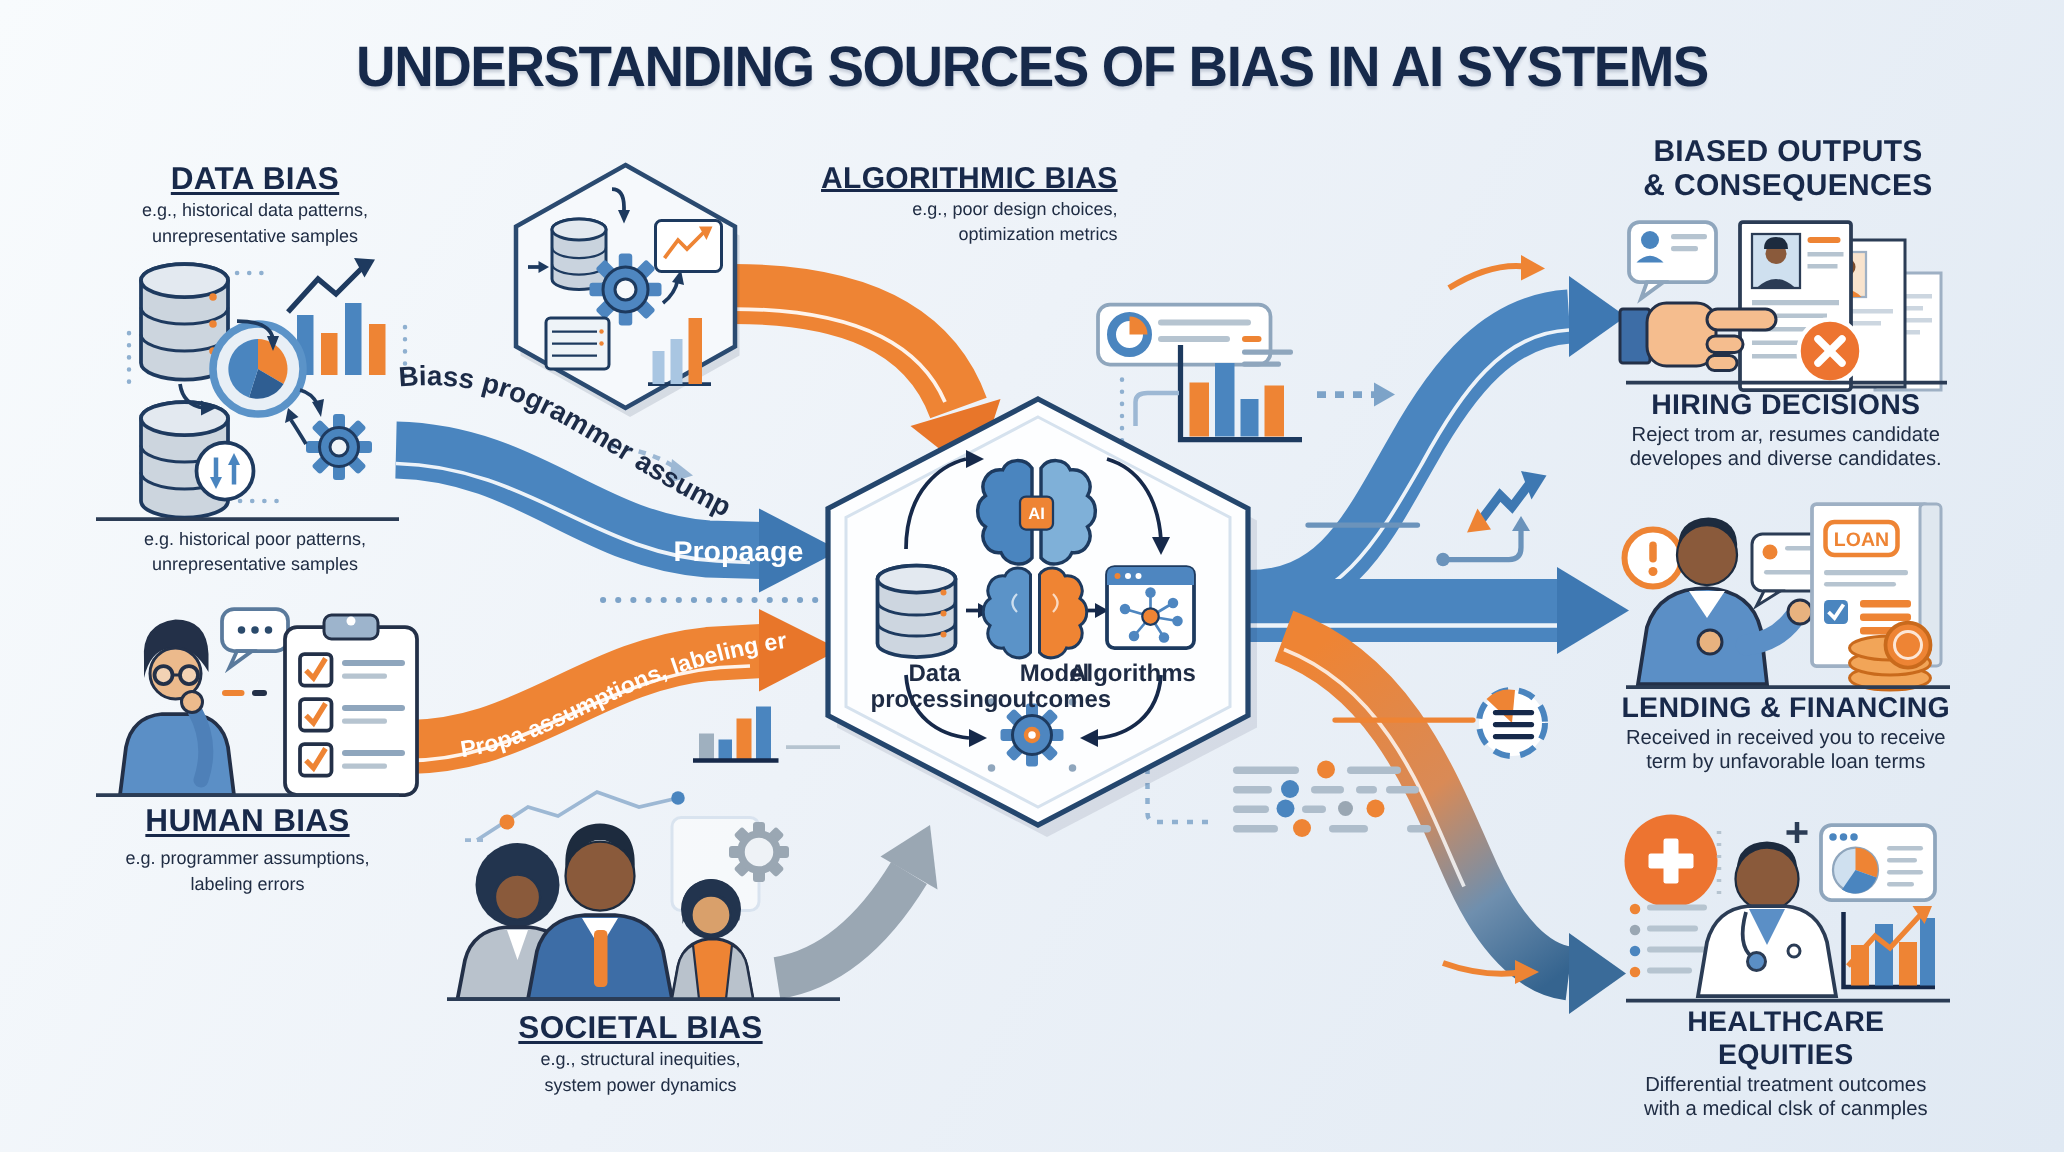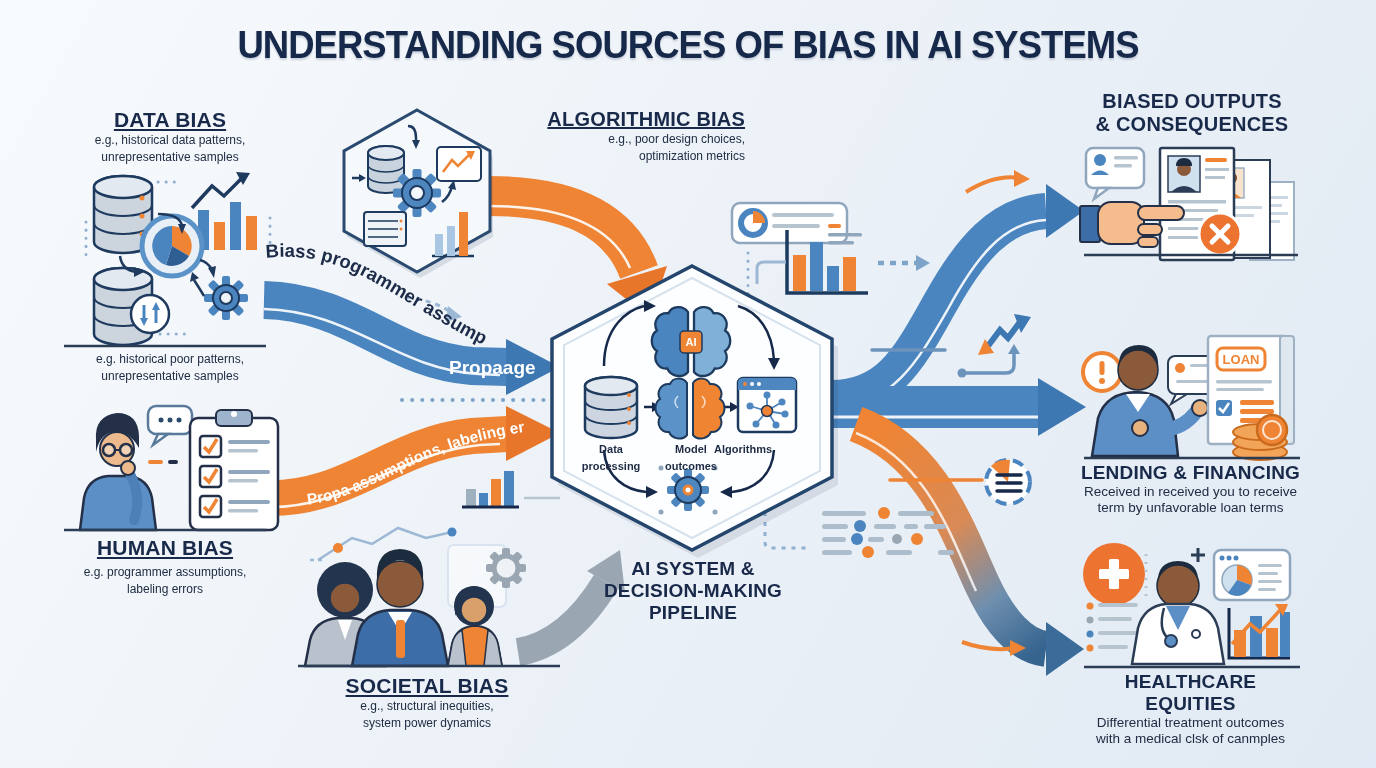--- a/index.html
+++ b/index.html
@@ -9,21 +9,21 @@
   .abs{position:absolute;text-align:right;}
   #gfx{position:absolute;left:0;top:0;width:1376px;height:768px;}
   .title{left:0;top:24px;width:1376px;text-align:center;font-size:38px;font-weight:bold;
     color:#16294a;letter-spacing:-1px;transform:scaleX(.96);
     text-shadow:0 2px 2px rgba(20,40,80,.18);}
   .h1{font-weight:bold;color:#18294a;font-size:21px;letter-spacing:.2px;text-decoration:underline;}
   .h2{font-weight:bold;color:#18294a;font-size:19px;letter-spacing:.2px;}
   .sub{color:#202d44;font-size:12px;line-height:17px;font-weight:400;}
   .sub-sm{color:#202d44;font-size:13.5px;line-height:16px;font-weight:500;}
   .tc{text-align:center;}
-  .stage-label{font-weight:bold;color:#1e2b44;font-size:11px;line-height:17px;text-align:center;}
+  .stage-label{font-weight:bold;color:#1e2b44;font-size:16px;line-height:17px;text-align:center;padding-left:12px;}
   .caption{font-weight:bold;color:#18294a;font-size:19px;line-height:22px;text-align:center;letter-spacing:.2px;}
 </style>
 </head>
 <body>
 
 <div id="canvas">
 
 <svg id="gfx" viewBox="0 0 1376 768">
   <defs>
     <linearGradient id="gradOB" gradientUnits="userSpaceOnUse" x1="880" y1="430" x2="1040" y2="650">
@@ -648,31 +648,31 @@
   <div>processing</div>
 </div>
 <div class="abs stage-label" style="left:648px;top:441px;width:86px">
   <div>Model</div>
   <div>outcomes</div>
 </div>
 <div class="abs stage-label" style="left:698px;top:441px;width:90px">
   <div>Algorithms</div>
 </div>
 
-<div class="abs caption" style="left:588px;top:558px;width:210px">
-  <div>AI SYSTEM &amp;</div>
-  <div>DECISION-MAKING</div>
-  <div>PIPELINE</div>
-</div>
 
 <div class="abs tc" style="left:1082px;top:90px;width:220px">
   <div class="h2" style="font-size:20px">BIASED OUTPUTS</div>
   <div class="h2" style="font-size:20px">&amp; CONSEQUENCES</div>
 </div>
 
+<div class="abs tc" style="left:1078px;top:260px;width:225px">
+  <div class="h2">HIRING DECISIONS</div>
+  <div class="sub-sm">Reject trom ar, resumes candidate</div>
+  <div class="sub-sm">developes and diverse candidates.</div>
+</div>
 
 <div class="abs tc" style="left:1078px;top:462px;width:225px">
   <div class="h2">LENDING &amp; FINANCING</div>
   <div class="sub-sm">Received in received you to receive</div>
   <div class="sub-sm">term by unfavorable loan terms</div>
 </div>
 
 <div class="abs tc" style="left:1078px;top:671px;width:225px">
   <div class="h2">HEALTHCARE EQUITIES</div>
   <div class="sub-sm">Differential treatment outcomes</div>

